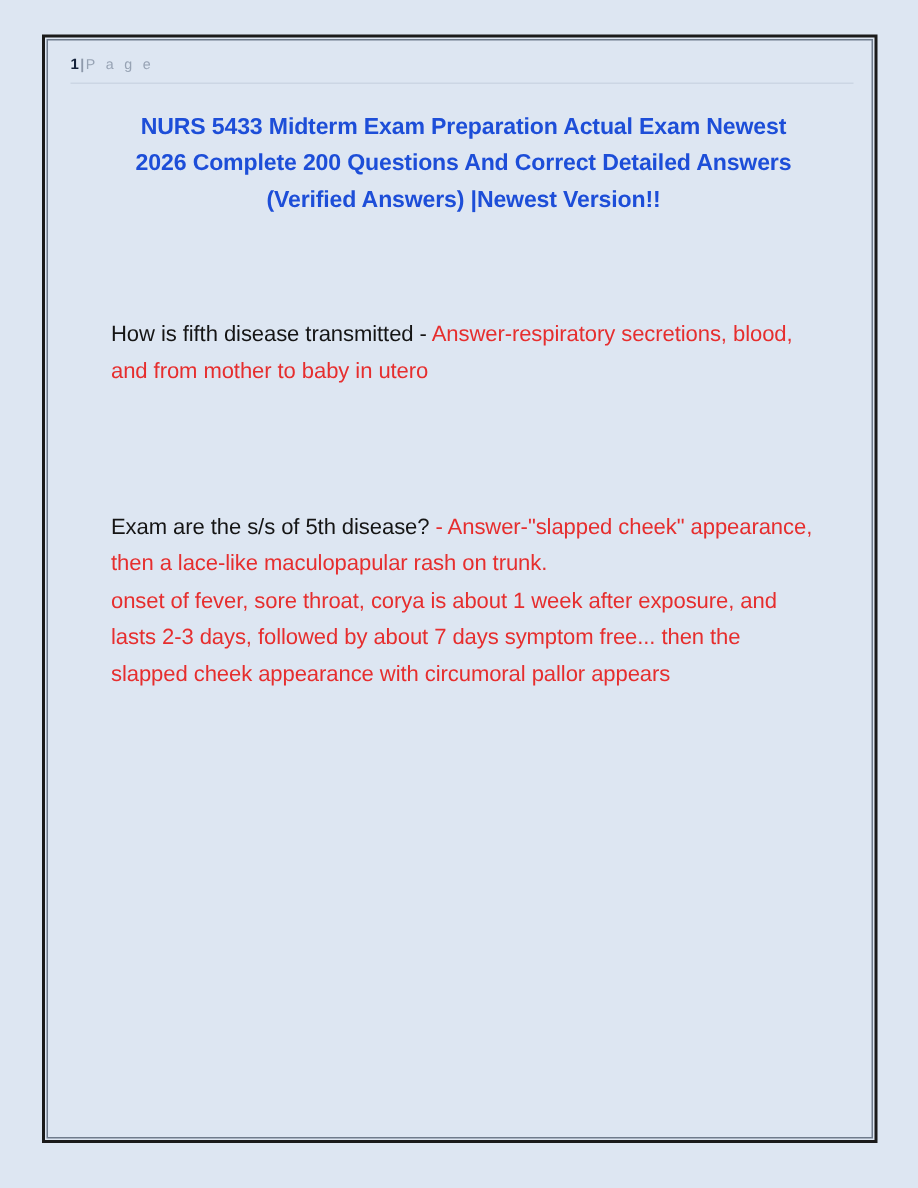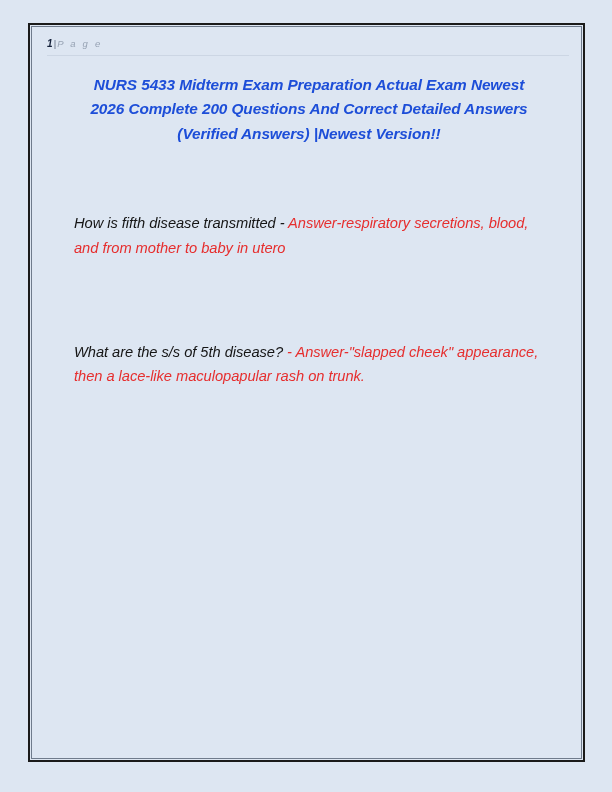--- a/index.html
+++ b/index.html
@@ -27,21 +27,20 @@
     padding: 1px;
   }
   #page-inner {
     position: relative;
     width: 100%;
     height: 100%;
     box-sizing: border-box;
     border: 1px solid #6f7b8c;
     background: #dde6f2;
     overflow: hidden;
-    font-style: italic;
   }
 
   
   #doc-header {
     position: absolute;
     left: 0;
     right: 0;
     top: 11px;
     padding: 0 12px 4px 15px;
     font-size: 9.5px;
@@ -132,24 +131,27 @@
       <div class="qa-block">
         <span class="q">How is fifth disease transmitted - </span><span class="a">Answer-respiratory secretions, blood, and from mother to baby in utero</span>
       </div>
 
       <div class="gap-q2"></div>
 
 
       <div class="gap-q3"></div>
 
       <div class="qa-block">
-        <span class="q">What are the s/s of 5th disease?</span><span class="dash-red"> - </span><span class="a">Answer-"slapped cheek" appearance, then a lace-like maculopapular rash on trunk.</span>
+        <span class="q">Exam are the s/s of 5th disease?</span><span class="dash-red"> - </span><span class="a">Answer-"slapped cheek" appearance, then a lace-like maculopapular rash on trunk.</span>
       </div>
 
       <div class="gap-cont"></div>
 
+      <div class="qa-block">
+        <span class="a">onset of fever, sore throat, corya is about 1 week after exposure, and lasts 2-3 days, followed by about 7 days symptom free... then the slapped cheek appearance with circumoral pallor appears</span>
+      </div>
 
       <div class="gap-q4"></div>
 
 
     </div>
   </div>
 </div>
 
 </body></html>

